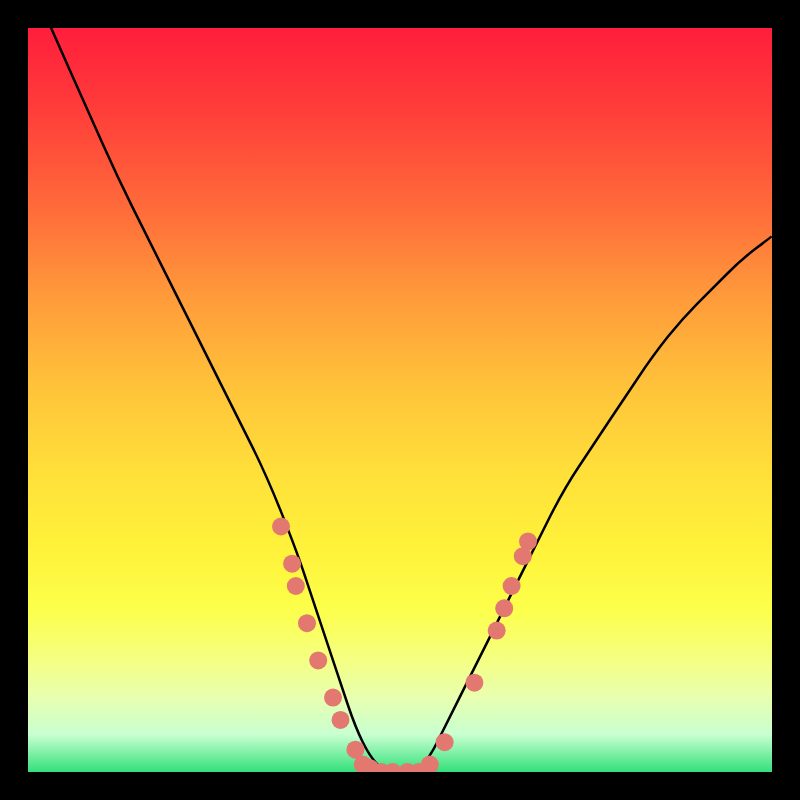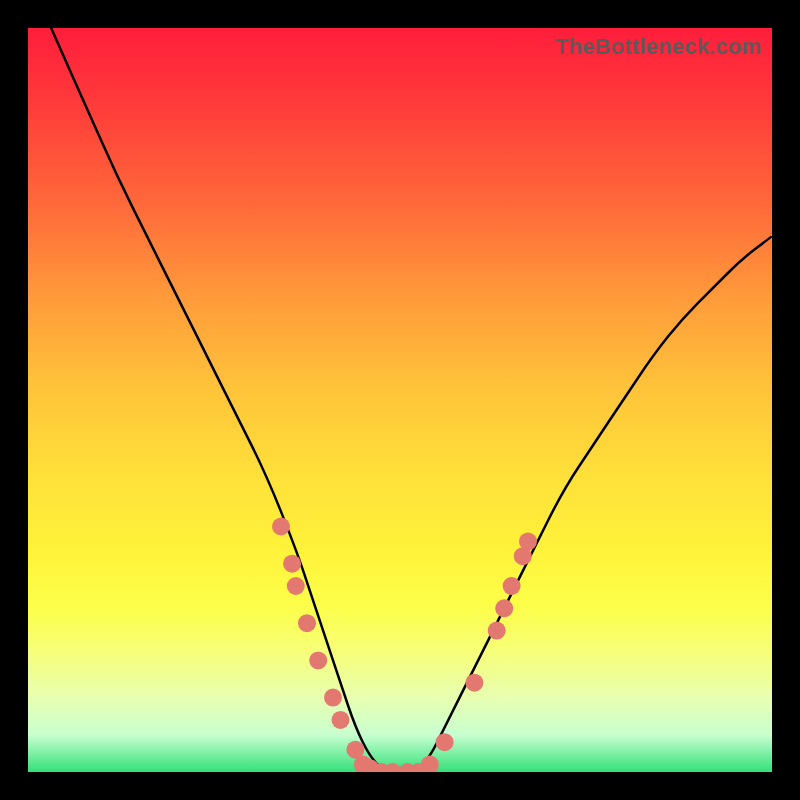--- a/index.html
+++ b/index.html
@@ -65,21 +65,20 @@
   .marker {
     fill: #e2786f;
     stroke: none;
   }
 </style>
 </head>
 <body>
 
 <div class="frame">
   <div class="plot">
-    <div class="watermark">TheBottleneck.com</div>
     <svg class="overlay" viewBox="0 0 744 744" preserveAspectRatio="none">
       <path id="curve-path" class="curve" d="M 0.0 -52.1 Q 0.0 -52.1 14.9 -18.6 Q 29.8 14.9 44.6 48.4 Q 59.5 81.8 74.4 115.3 Q 89.3 148.8 104.2 178.6 Q 119.0 208.3 133.9 238.1 Q 148.8 267.8 163.7 297.6 Q 178.6 327.4 193.4 357.1 Q 208.3 386.9 223.2 416.6 Q 238.1 446.4 253.0 483.6 Q 267.8 520.8 275.3 543.1 Q 282.7 565.4 290.2 587.8 Q 297.6 610.1 305.0 632.4 Q 312.5 654.7 319.9 677.0 Q 327.4 699.4 334.8 714.2 Q 342.2 729.1 349.7 736.6 Q 357.1 744.0 364.6 744.0 Q 372.0 744.0 379.4 744.0 Q 386.9 744.0 394.3 736.6 Q 401.8 729.1 409.2 714.2 Q 416.6 699.4 431.5 669.6 Q 446.4 639.8 461.3 610.1 Q 476.2 580.3 491.0 550.6 Q 505.9 520.8 520.8 491.0 Q 535.7 461.3 550.6 439.0 Q 565.4 416.6 580.3 394.3 Q 595.2 372.0 610.1 349.7 Q 625.0 327.4 639.8 308.8 Q 654.7 290.2 669.6 275.3 Q 684.5 260.4 699.4 245.5 Q 714.2 230.6 729.1 219.5 T 744.0 208.3"></path>
       <g id="markers">
           <circle cx="253.0" cy="498.5" r="9" class="marker" fill="#e2786f"></circle>
           <circle cx="264.1" cy="535.7" r="9" class="marker" fill="#e2786f"></circle>
           <circle cx="267.8" cy="558.0" r="9" class="marker" fill="#e2786f"></circle>
           <circle cx="279.0" cy="595.2" r="9" class="marker" fill="#e2786f"></circle>
           <circle cx="290.2" cy="632.4" r="9" class="marker" fill="#e2786f"></circle>
           <circle cx="305.0" cy="669.6" r="9" class="marker" fill="#e2786f"></circle>
           <circle cx="312.5" cy="691.9" r="9" class="marker" fill="#e2786f"></circle>

